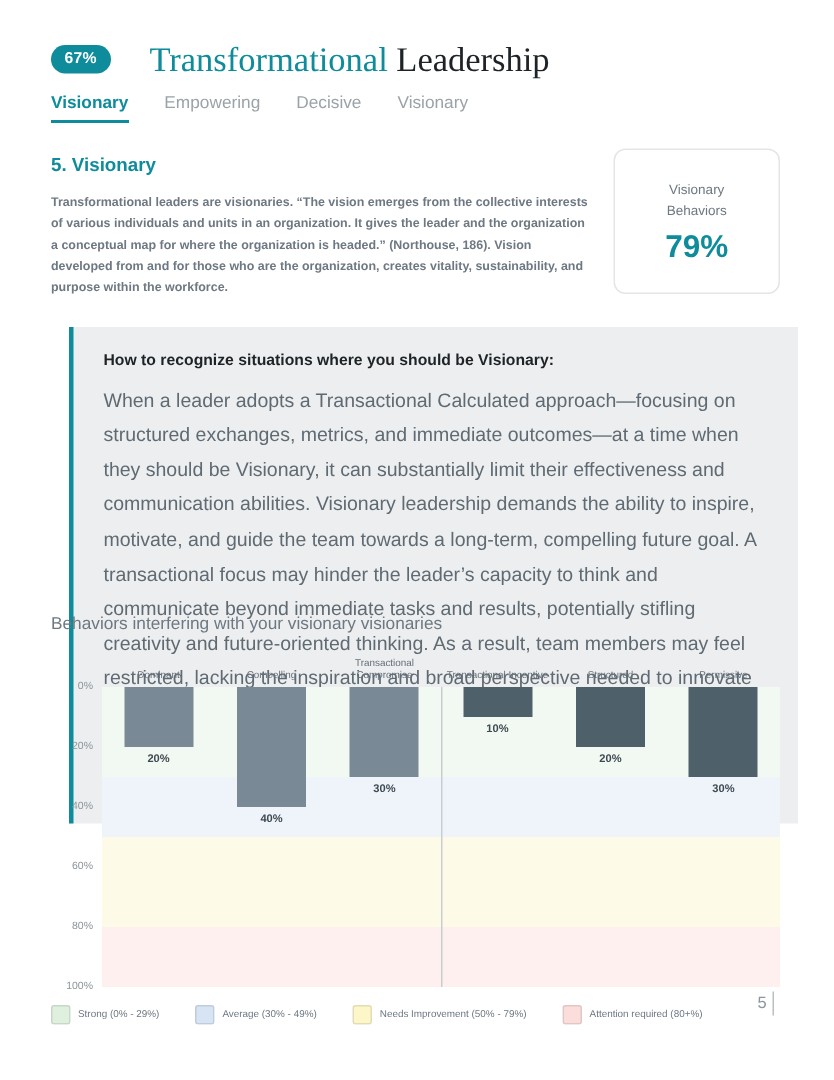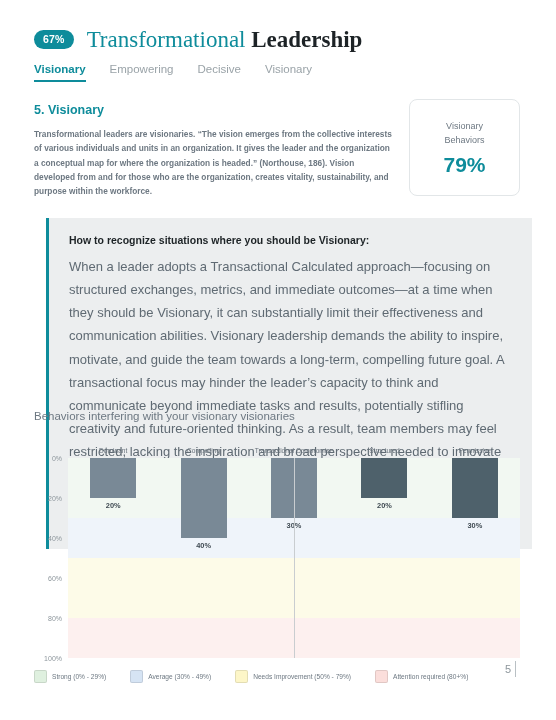--- a/index.html
+++ b/index.html
@@ -19,40 +19,40 @@
     box-sizing: border-box;
   }
 
   
   .header {
     position: absolute;
     left: 34px;
     top: 28px;
     display: flex;
     align-items: center;
-    gap: 13px;
+    gap: 26px;
   }
   .score-pill {
     background: #0e8c9b;
     color: #ffffff;
     font-size: 10.5px;
     font-weight: bold;
     letter-spacing: .2px;
     border-radius: 999px;
     padding: 4px 9px 5px 9px;
     line-height: 1;
   }
   .title {
     font-family: "Liberation Serif", serif;
     font-size: 23px;
     line-height: 1;
     white-space: nowrap;
   }
   .title .t-a { color: #0e8c9b; }
-  .title .t-b { color: #1d2326; font-weight: bold; }
+  .title .t-b { color: #1d2326; font-weight: normal; }
 
   
   .tabs {
     position: absolute;
     left: 34px;
     top: 63px;
     display: flex;
     gap: 24px;
     align-items: flex-start;
   }
@@ -352,20 +352,27 @@
             </div>
           </div>
           <div class="col">
             <div class="col-label">Transactional Compromise</div>
             <div class="bar-wrap">
               <div class="bar" style="height: 60px; background: rgb(121, 137, 150);"></div>
               <div class="bar-value" style="top: 60px;">30%</div>
             </div>
           </div>
           <div class="col">
+            <div class="col-label">Transactional Incentive</div>
+            <div class="bar-wrap">
+              <div class="bar" style="height: 20px; background: rgb(78, 97, 107);"></div>
+              <div class="bar-value" style="top: 20px;">10%</div>
+            </div>
+          </div>
+          <div class="col">
             <div class="col-label">Structured</div>
             <div class="bar-wrap">
               <div class="bar" style="height: 40px; background: rgb(78, 97, 107);"></div>
               <div class="bar-value" style="top: 40px;">20%</div>
             </div>
           </div>
           <div class="col">
             <div class="col-label">Permissive</div>
             <div class="bar-wrap">
               <div class="bar" style="height: 60px; background: rgb(78, 97, 107);"></div>

